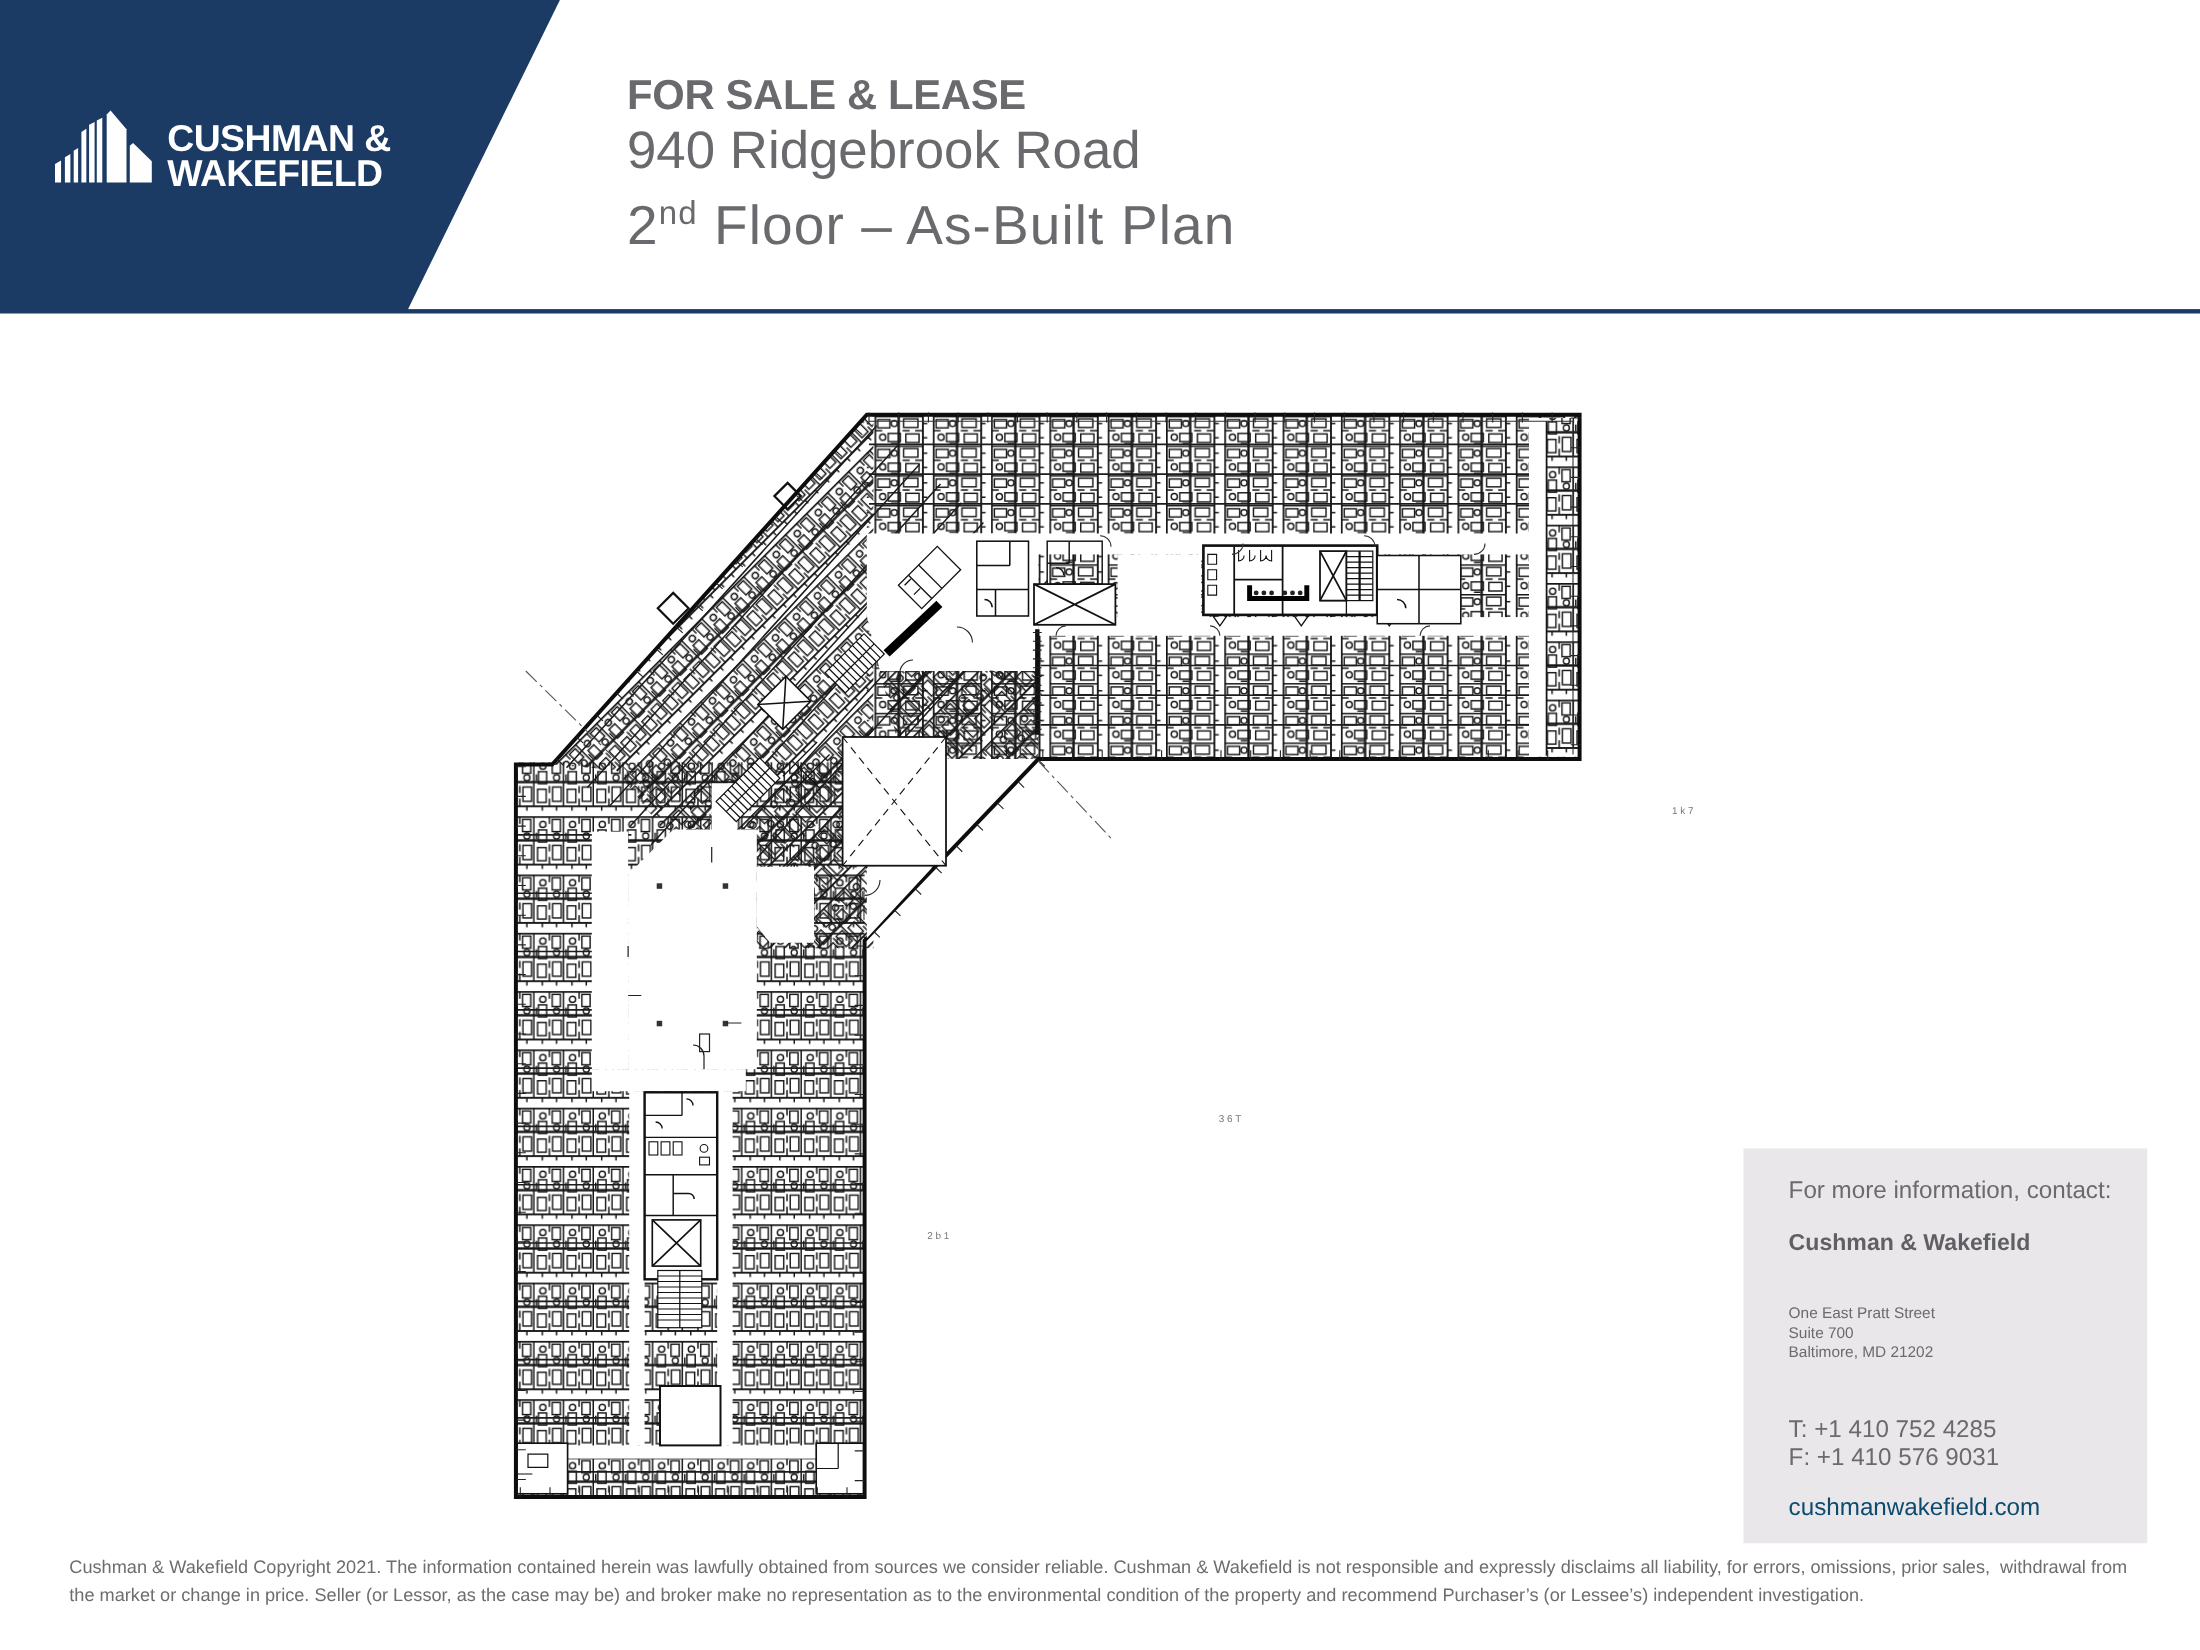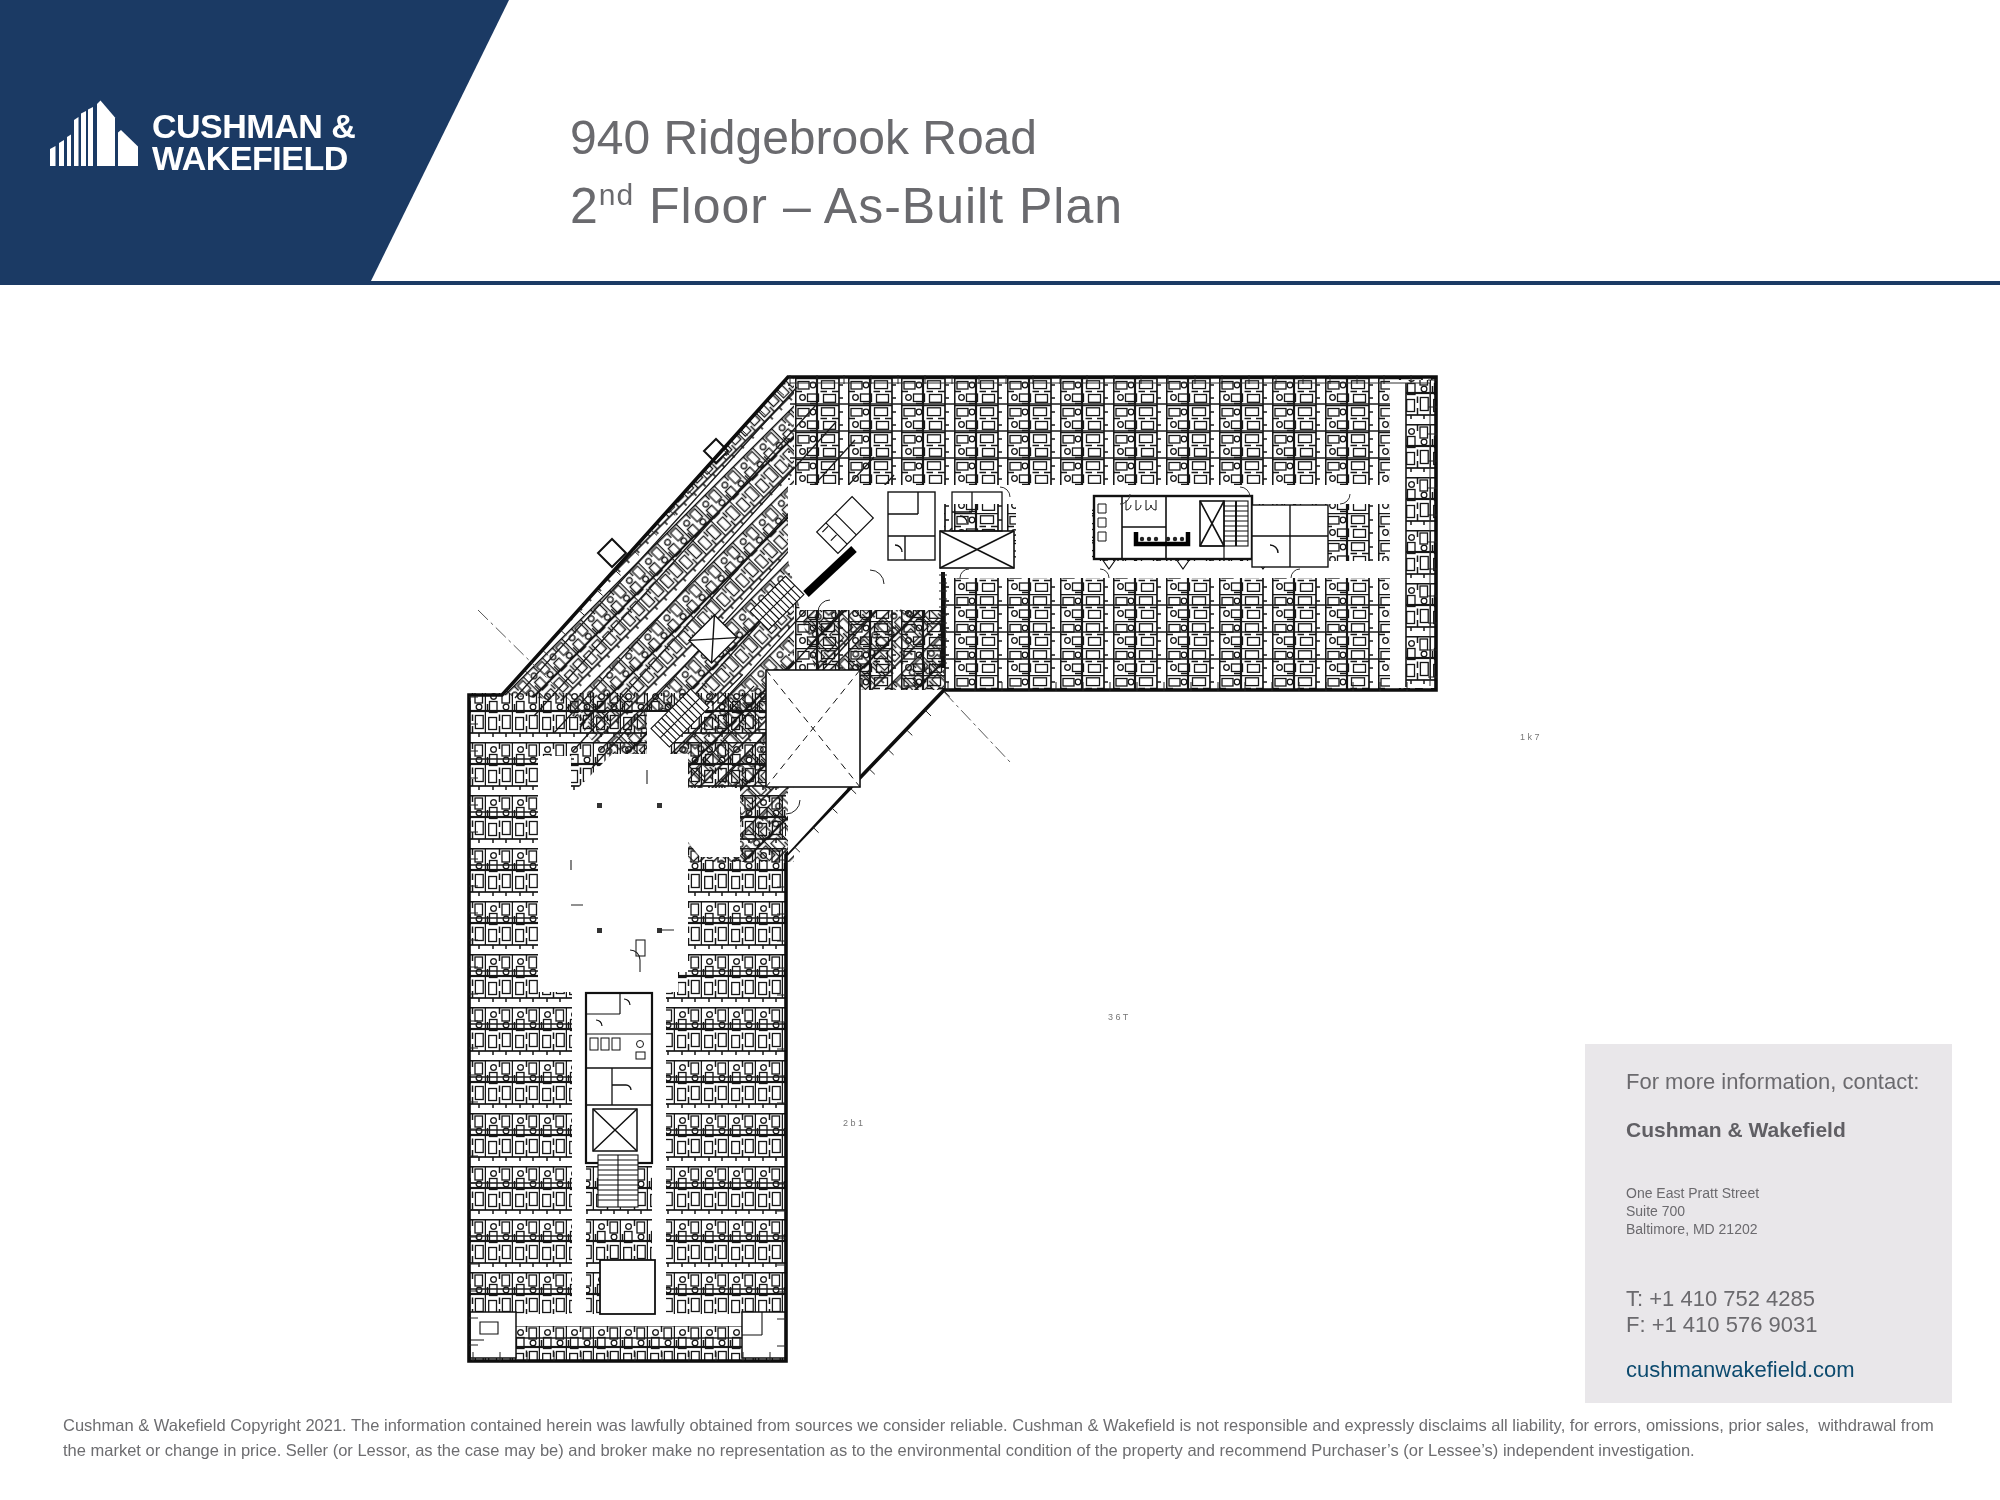--- a/index.html
+++ b/index.html
@@ -305,20 +305,21 @@
         </g>
 </g>
 
 <rect x="1585" y="1044" width="367" height="359" fill="#e9e7ea"></rect>
 </svg>
 
 <div class="abs" style="left:152px;top:109px;color:#fff;font-weight:bold;font-size:34px;letter-spacing:-0.5px;line-height:1;">CUSHMAN &amp;</div>
 
 <div class="abs" style="left:152px;top:141px;color:#fff;font-weight:bold;font-size:34px;letter-spacing:-0.5px;line-height:1;">WAKEFIELD</div>
 
+<div class="abs" style="left:570px;top:68px;color:#6a6a6e;font-weight:bold;font-size:38px;letter-spacing:-0.3px;line-height:1;">FOR SALE &amp; LEASE</div>
 
 <div class="abs" style="left:570px;top:114px;color:#6a6a6e;font-size:48px;line-height:1;">940 Ridgebrook Road</div>
 
 <div class="abs" style="left:570px;top:180px;color:#6a6a6e;font-size:50px;letter-spacing:1px;line-height:1;">2<span style="font-size:30px;vertical-align:18px;">nd</span> Floor – As-Built Plan</div>
 
 
 <div class="abs" style="left:1626px;top:1071px;color:#6b6a6e;font-size:22px;line-height:1;">For more information, contact:</div>
 
 <div class="abs" style="left:1626px;top:1119px;color:#605f64;font-weight:bold;font-size:21px;line-height:1;text-align:center;">Cushman &amp; Wakefield</div>
 

